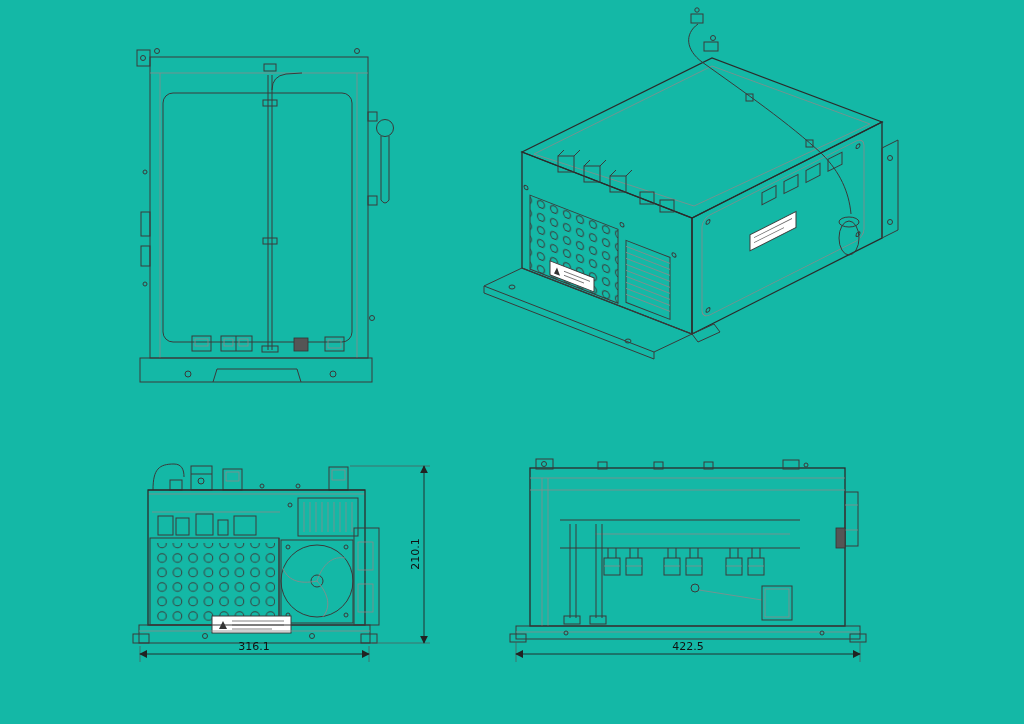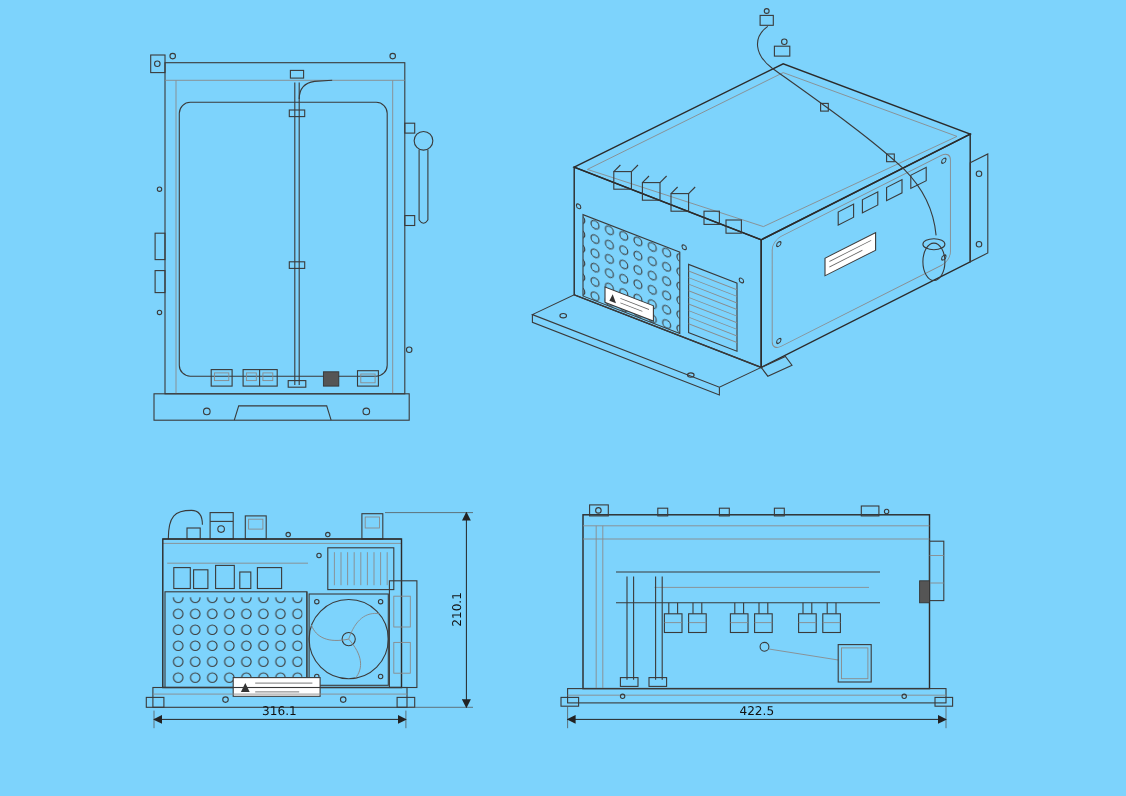--- a/index.html
+++ b/index.html
@@ -1,16 +1,16 @@
 <!DOCTYPE html>
 <html><head>
 <meta charset="utf-8">
 <style>
   html,body{margin:0;padding:0;background:#ffffff;}
-  .page{width:1024px;height:724px;background:#7dd3fc;position:relative;overflow:hidden;}
+  .page{width:1024px;height:724px;background:#14b8a6;position:relative;overflow:hidden;}
   svg{display:block;}
   .s  {stroke:#3a3a3a;stroke-width:1;fill:none;}
   .sb {stroke:#2b2b2b;stroke-width:1.3;fill:none;}
   .sl {stroke:#8a8a8a;stroke-width:0.8;fill:none;}
   .fd {fill:#555;stroke:#333;stroke-width:0.8;}
   .fw {fill:#fff;stroke:#3a3a3a;stroke-width:1;}
   .dimline{stroke:#222;stroke-width:0.9;fill:none;}
   .ext{stroke:#555;stroke-width:0.7;fill:none;}
   text.dim{font-family:"DejaVu Sans","Liberation Sans",sans-serif;font-size:11px;fill:#111;}
   .lbl-line{stroke:#666;stroke-width:0.8;}

